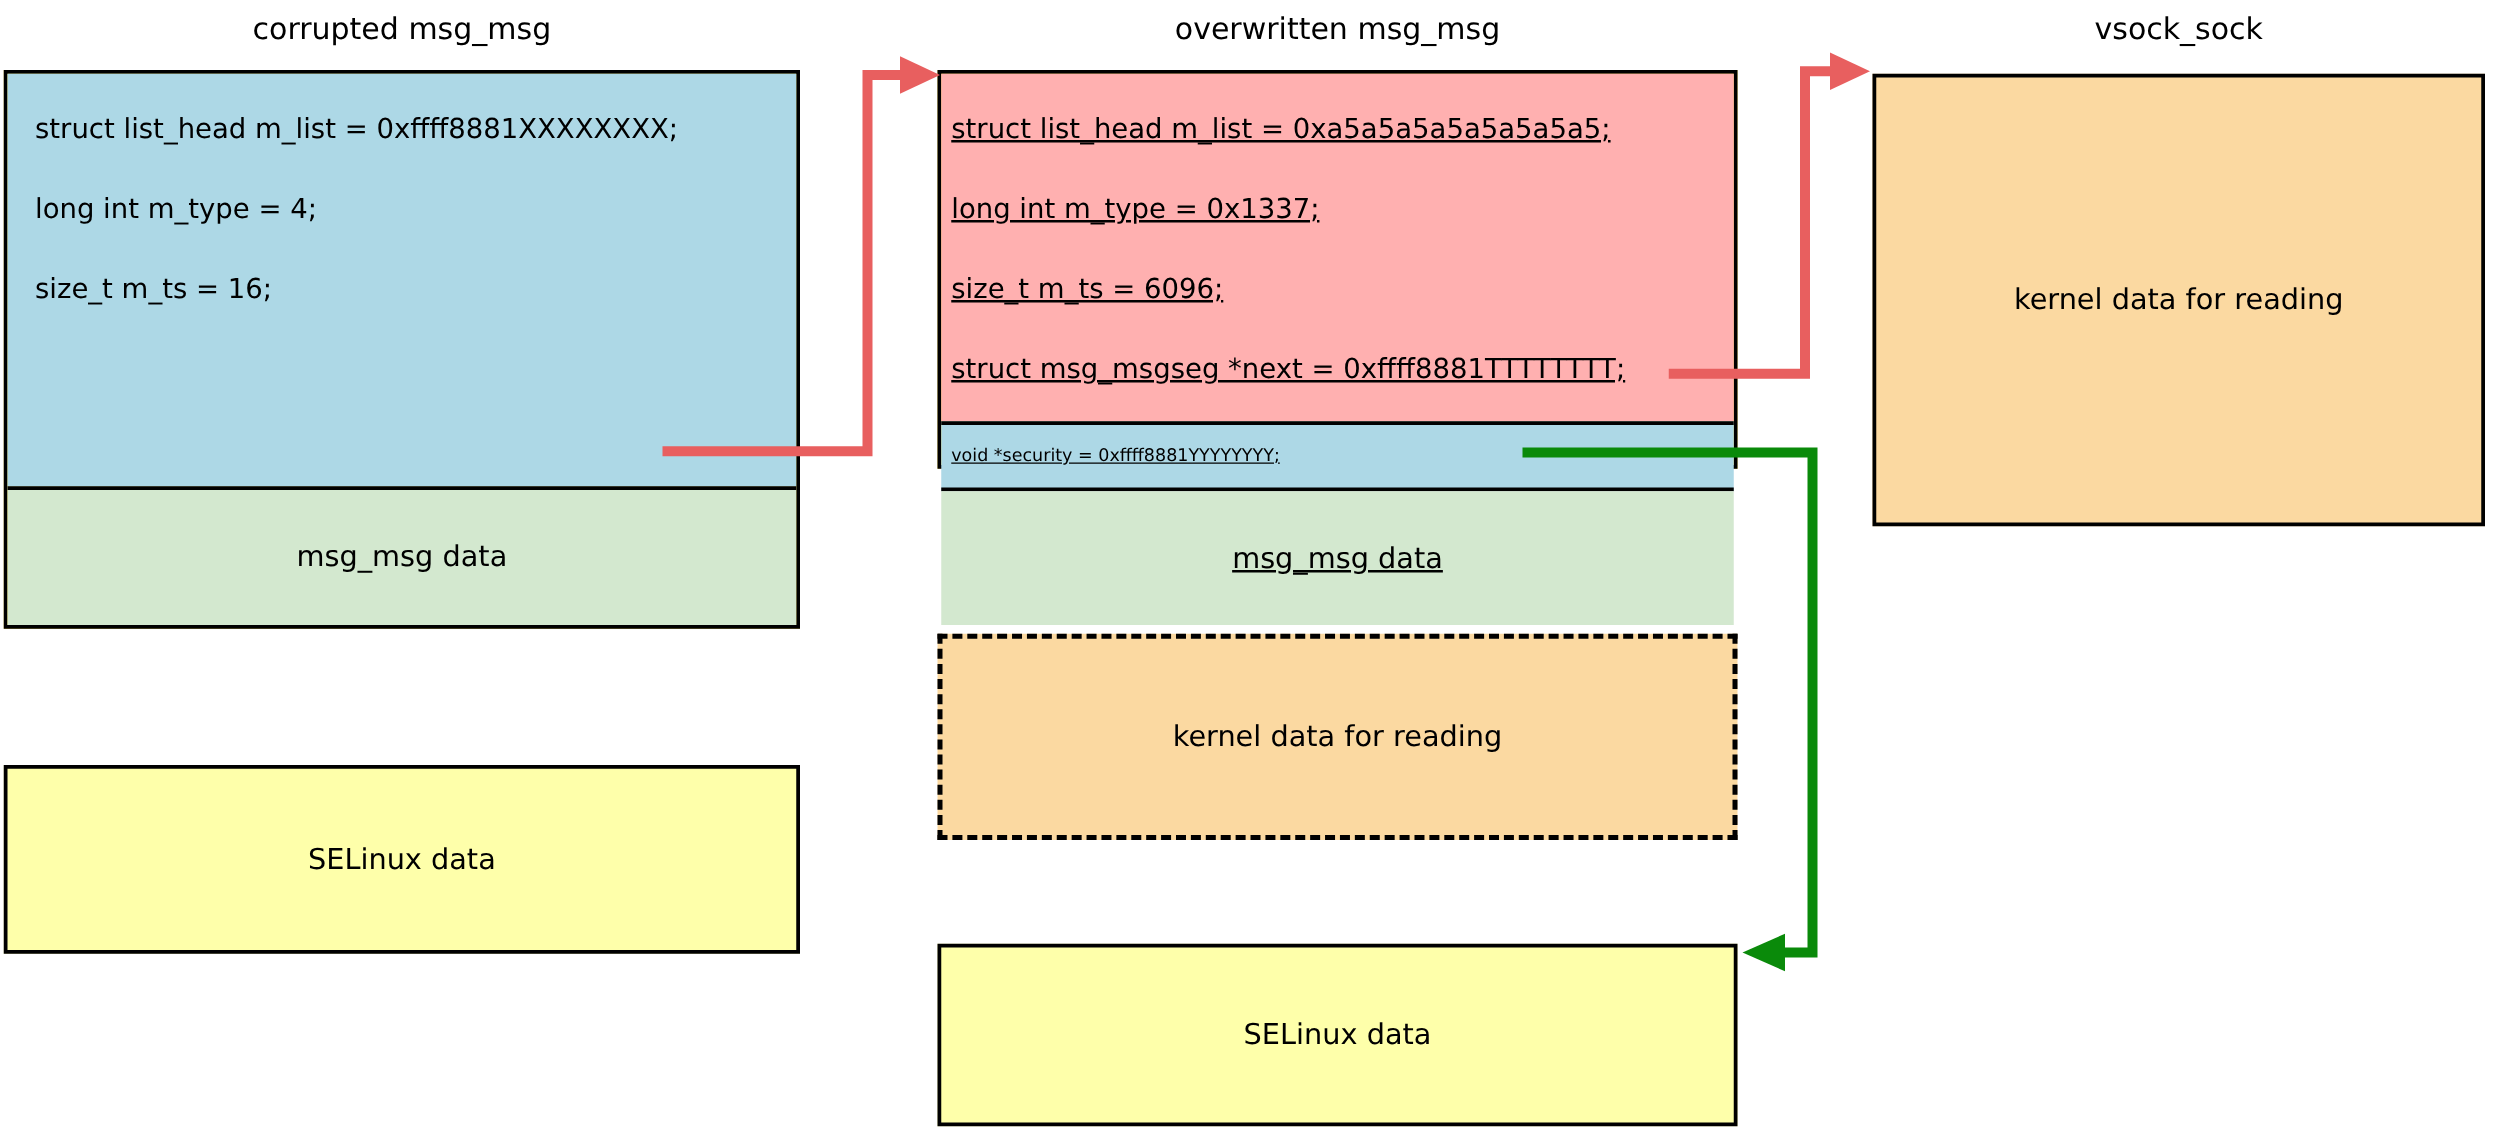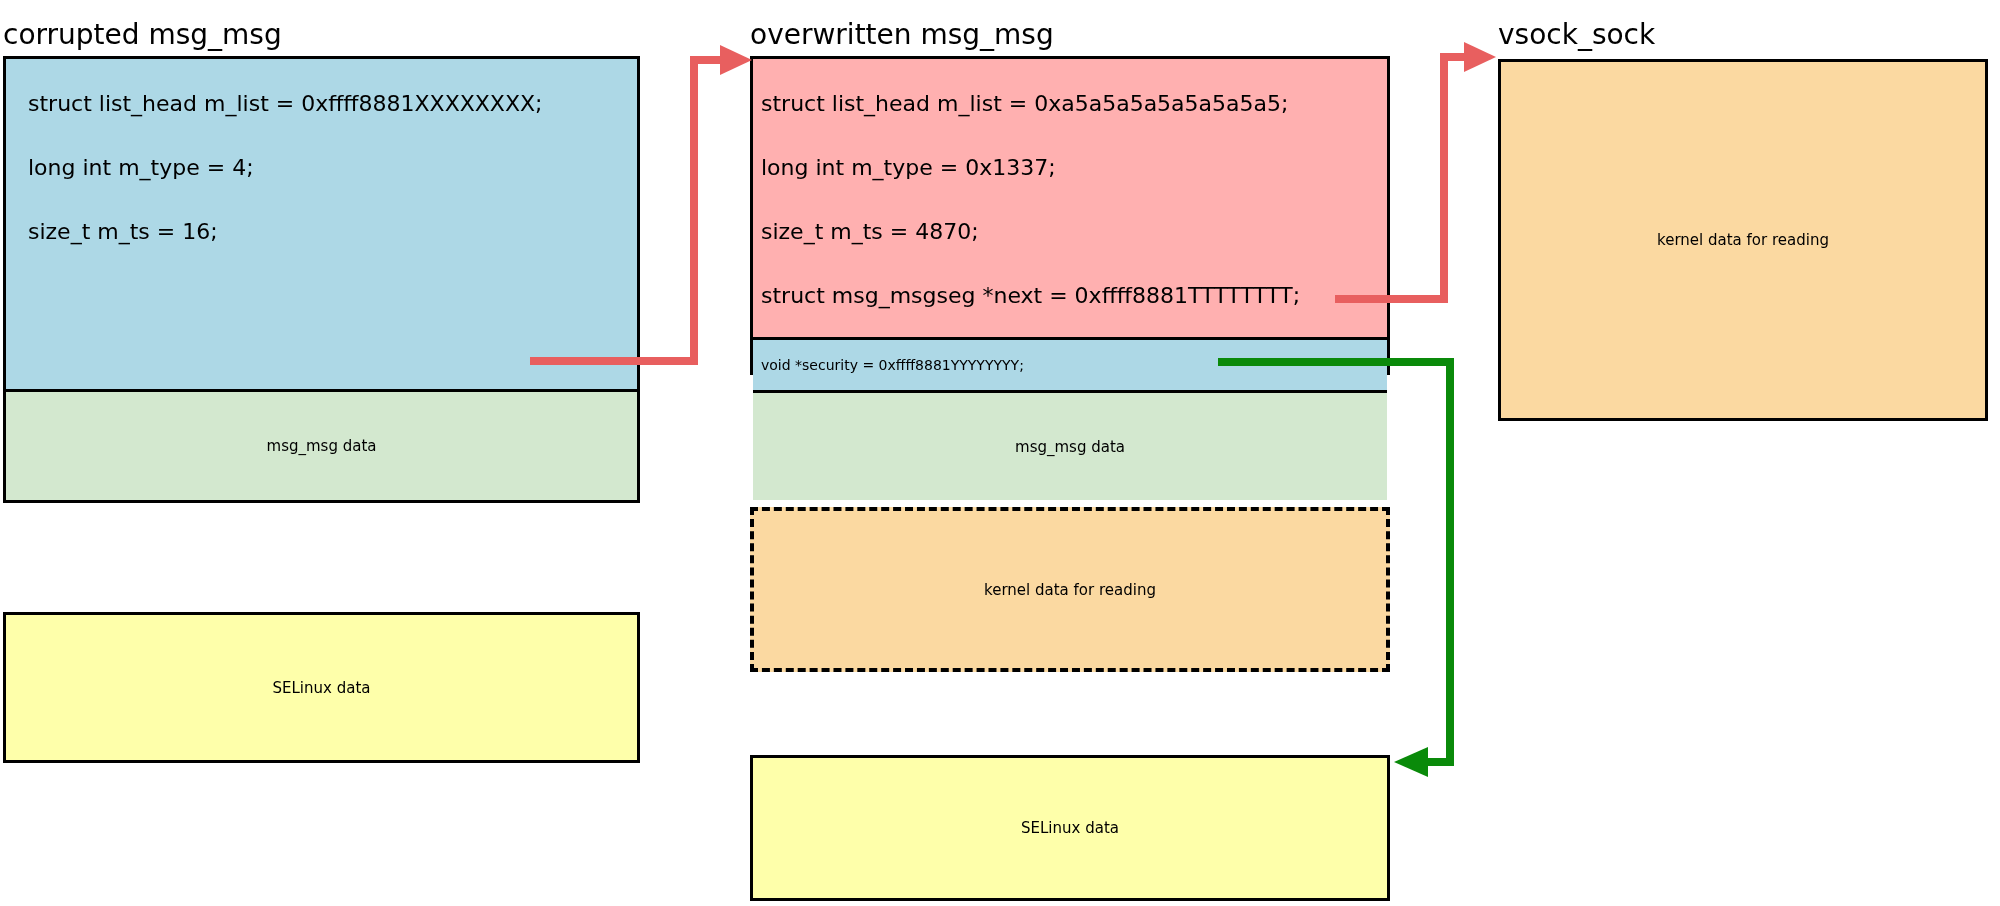--- a/index.html
+++ b/index.html
@@ -1,22 +1,22 @@
 <!DOCTYPE html>
 <html style="--box-blue: #add8e6; --box-pink: #ffb0b0; --box-green: #d3e8cf; --box-orange: #fbd9a1; --box-yellow: #feffaa; --arrow-red: #e85f5f; --arrow-green: #0a8a0a; --border: #000000;"><head>
 <meta charset="utf-8">
 <style>
   html,body{margin:0;padding:0;background:#ffffff;}
   .canvas{
     position:relative;width:2000px;height:906px;background:#ffffff;overflow:hidden;
     font-family:"DejaVu Sans","Liberation Sans",sans-serif;color:#000;
   }
   .title{
-    position:absolute;top:12px;height:46px;line-height:46px;
-    font-size:28px;white-space:nowrap;
+    position:absolute;top:0;height:46px;line-height:46px;text-align:center;
+    font-size:24px;white-space:nowrap;
   }
   .box{
     position:absolute;box-sizing:border-box;border:3px solid var(--border,#000);
     background:#fde047;
   }
   .sect{box-sizing:border-box;width:100%;}
   .fill-blue{background:var(--box-blue,#add8e6);}
   .fill-pink{background:var(--box-pink,#ffb0b0);}
   .fill-green{background:var(--box-green,#d3e8cf);}
   .fill-orange{background:var(--box-orange,#fbd9a1);}
@@ -27,21 +27,21 @@
   }
   .pad-wide .field{padding-left:22px;}
   .pad-narrow .field{padding-left:8px;}
   .strip{
     border-top:3px solid var(--border,#000);border-bottom:3px solid var(--border,#000);
     height:56px;line-height:50px;font-size:14px;padding-left:8px;white-space:nowrap;
   }
   .sep-top{border-top:3px solid var(--border,#000);}
   .center-label{
     display:flex;align-items:center;justify-content:center;
-    font-size:15px;text-align:center;
+    font-size:23px;text-align:center;
   }
   .dashed{border:4px dashed var(--border,#000);}
   .hl-red{color:var(--arrow-red,#e85f5f);font-weight:bold;}
   .arrows{position:absolute;left:0;top:0;pointer-events:none;}
   .arrow-line{fill:none;stroke-width:8;}
   .arrow-line.red, .arrow-head.red{stroke:var(--arrow-red,#e85f5f);}
   .arrow-head.red{fill:var(--arrow-red,#e85f5f);stroke:none;}
   .arrow-line.green{stroke:var(--arrow-green,#0a8a0a);}
   .arrow-head.green{fill:var(--arrow-green,#0a8a0a);stroke:none;}
 </style>
@@ -58,25 +58,25 @@
     <div class="sect fill-blue fields pad-wide" style="height:330px;">
       <div class="field">struct list_head m_list = 0xffff8881XXXXXXXX;</div>
       <div class="field">long int m_type = 4;</div>
       <div class="field">size_t m_ts = 16;</div>
     </div>
     <div class="sect fill-green sep-top center-label" style="height:111px;">msg_msg data</div>
   </div>
 
   <div class="box fill-yellow center-label" style="left:3px;top:612px;width:637px;height:151px;">SELinux data</div>
 
-  <div class="box" style="left:750px;top:56px;width:640px;height:319px;">
+  <div class="box" style="left:750px;top:56px;width:640px;height:319px;text-decoration:underline;">
     <div class="sect fill-pink fields pad-narrow" style="height:278px;">
       <div class="field">struct list_head m_list = 0xa5a5a5a5a5a5a5a5;</div>
       <div class="field">long int m_type = 0x1337;</div>
-      <div class="field">size_t m_ts = 4870;</div>
+      <div class="field">size_t m_ts = 6096;</div>
       <div class="field">struct msg_msgseg *next = 0xffff8881TTTTTTTT;</div>
     </div>
     <div class="sect fill-blue strip">void *security = 0xffff8881YYYYYYYY;</div>
     <div class="sect fill-green center-label" style="height:107px;">msg_msg data</div>
   </div>
 
   <div class="box fill-orange dashed center-label" style="left:750px;top:507px;width:640px;height:165px;">kernel data for reading</div>
 
   <div class="box fill-yellow center-label" style="left:750px;top:755px;width:640px;height:146px;">SELinux data</div>
 

